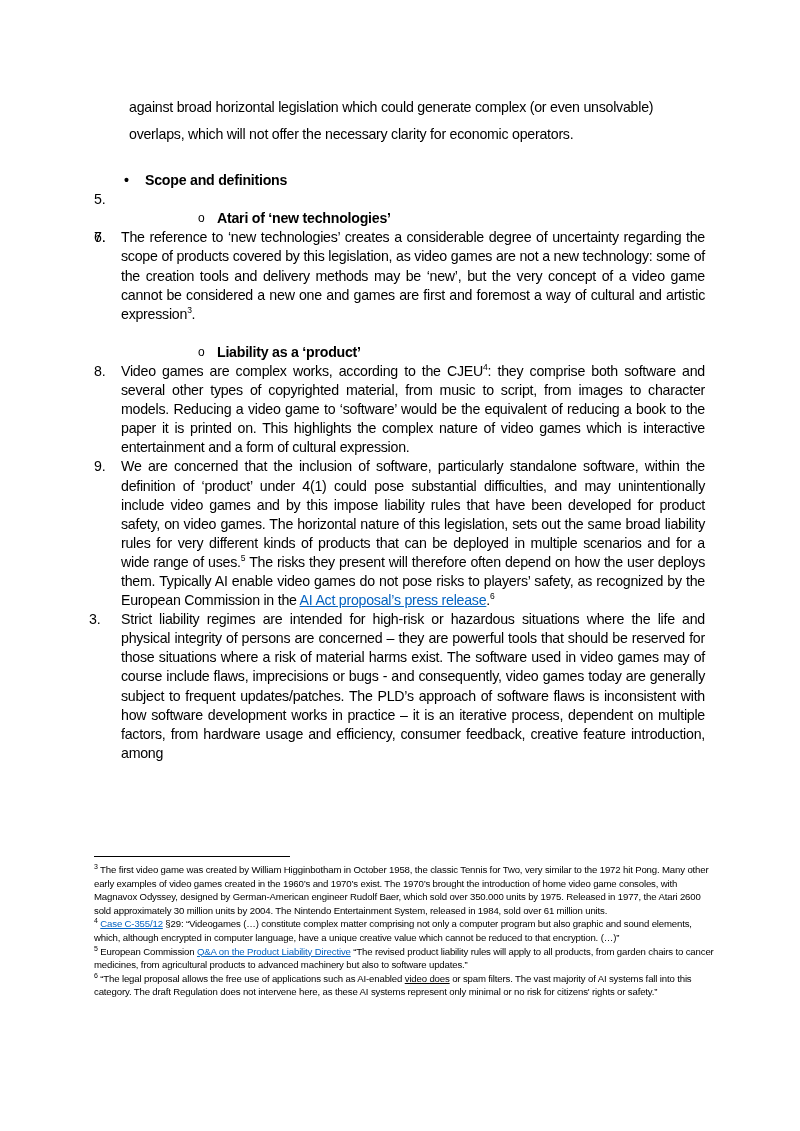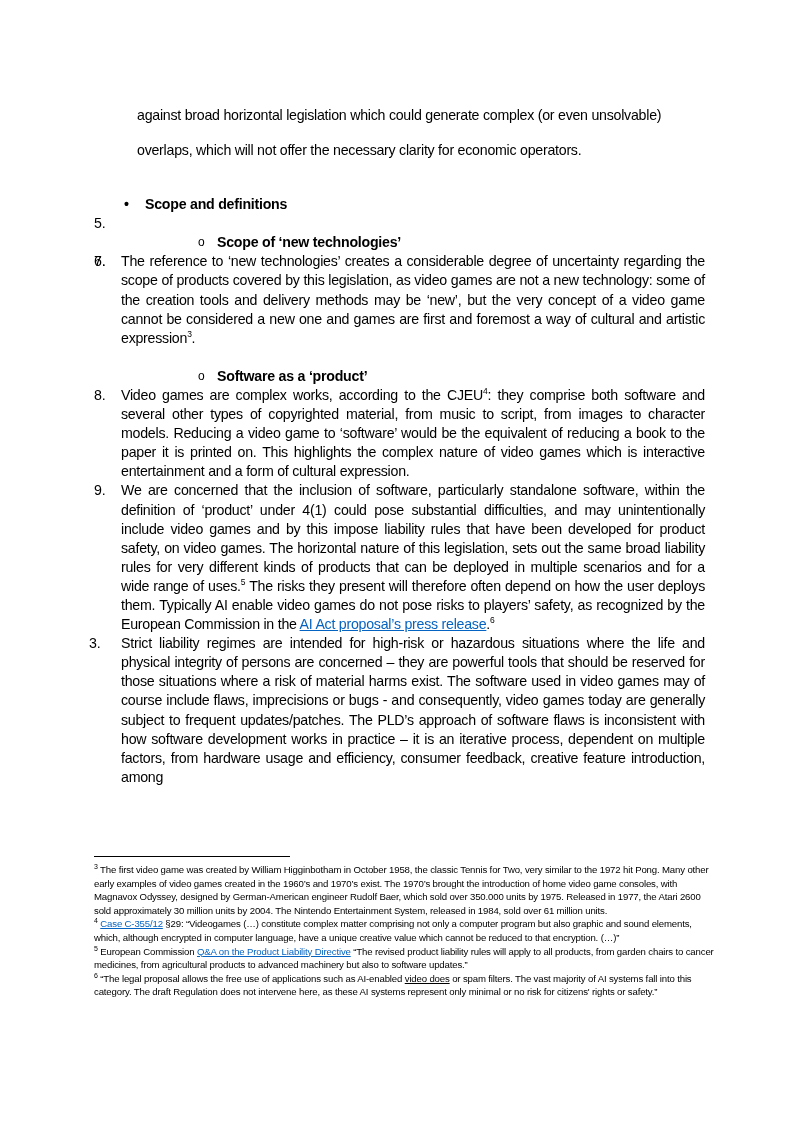--- a/index.html
+++ b/index.html
@@ -5,21 +5,21 @@
     html, body { margin: 0; padding: 0; background: #ffffff; }
     body {
       width: 800px; height: 1131px; position: relative; overflow: hidden;
       font-family: "Liberation Sans", sans-serif; color: #000000;
     }
     .page { position: absolute; left: 0; top: 0; width: 800px; height: 1131px; }
     .body-text {
       position: absolute; left: 94px; top: 90px; width: 611px;
       font-size: 14.2px; line-height: 19.1px; letter-spacing: -0.25px;
     }
-    .para { margin: 16px; }
+    .para { margin: 8px; }
     .cont { padding-left: 27px; }
     .numbered { position: relative; padding-left: 27px; text-align: justify; }
     .numbered .num { position: absolute; left: 0; top: 0; }
     .numbered.left { text-align: left; }
     .numbered.two .num { left: -5px; }
     .gap { height: 19px; }
     .bullet-head { position: relative; padding-left: 51px; font-weight: bold; }
     .bullet-head .mark { position: absolute; left: 30px; top: 0; font-weight: bold; }
     .sub-head { position: relative; padding-left: 123px; font-weight: bold; }
     .sub-head .mark { position: absolute; left: 104px; top: 0; font-weight: normal; font-size: 12px; }
@@ -55,37 +55,37 @@
     </div>
 
     <div class="numbered left">
       <span class="num">5.</span>
     </div>
 
     <div class="gap"></div>
 
     <div class="sub-head">
       <span class="mark">o</span>
-      <span>Scope of ‘new technologies’</span>
+      <span>Atari of ‘new technologies’</span>
     </div>
 
     <div class="numbered left">
       <span class="num">6.</span>
     </div>
 
     <div class="numbered">
       <span class="num">7.</span>
       <span>The reference to ‘new technologies’ creates a considerable degree of uncertainty regarding the scope of products covered by this legislation, as video games are not a new technology: some of the creation tools and delivery methods may be ‘new’, but the very concept of a video game cannot be considered a new one and games are first and foremost a way of cultural and artistic expression</span><sup>3</sup><span>.</span>
     </div>
 
     <div class="gap"></div>
 
     <div class="sub-head">
       <span class="mark">o</span>
-      <span>Software as a ‘product’</span>
+      <span>Liability as a ‘product’</span>
     </div>
 
     <div class="numbered">
       <span class="num">8.</span>
       <span>Video games are complex works, according to the CJEU</span><sup>4</sup><span>: they comprise both software and several other types of copyrighted material, from music to script, from images to character models. Reducing a video game to ‘software’ would be the equivalent of reducing a book to the paper it is printed on. This highlights the complex nature of video games which is interactive entertainment and a form of cultural expression.</span>
     </div>
 
     <div class="numbered">
       <span class="num">9.</span>
       <span>We are concerned that  the inclusion of software, particularly standalone software, within the definition of ‘product’ under 4(1) could pose substantial difficulties, and may unintentionally include video games and by this impose liability rules that have been developed for product safety, on video games.  The horizontal nature of this legislation, sets out the same broad liability rules for very different kinds of products that can be deployed in multiple scenarios and for a wide range of uses.</span><sup>5</sup><span> The risks they present will therefore often depend on how the user deploys them. Typically AI enable video games do not pose risks to players’ safety, as recognized by the European Commission in the </span><a class="link" href="#">AI Act proposal’s press release</a><span>.</span><sup>6</sup>

